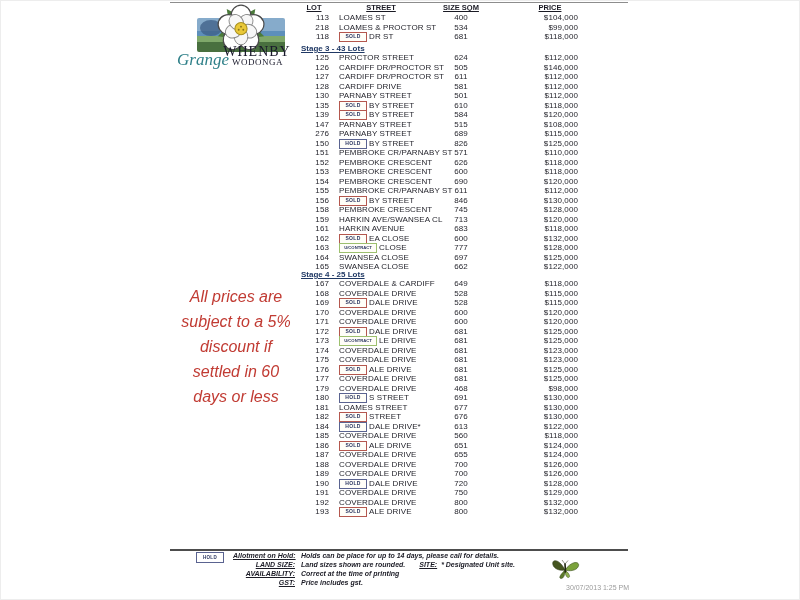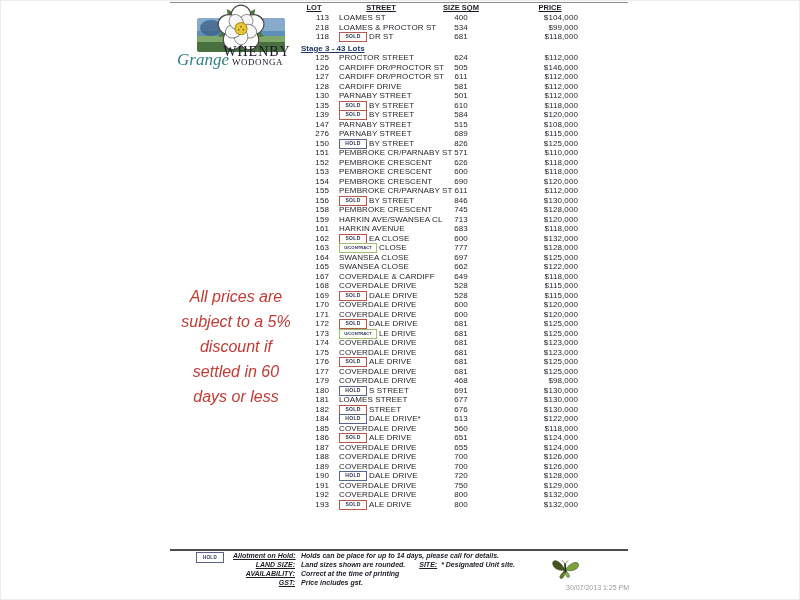--- a/index.html
+++ b/index.html
@@ -385,20 +385,21 @@
         <div class="c-price">$125,000</div>
       </div>
       <div class="trow">
         <div class="c-lot">165</div>
         <div class="c-street">
           <span>SWANSEA CLOSE</span>
         </div>
         <div class="c-size">662</div>
         <div class="c-price">$122,000</div>
       </div>
+      <div class="section-title sec-gap-sm">Stage 4 - 25 Lots</div>
       <div class="trow">
         <div class="c-lot">167</div>
         <div class="c-street">
           <span>COVERDALE &amp; CARDIFF</span>
         </div>
         <div class="c-size">649</div>
         <div class="c-price">$118,000</div>
       </div>
       <div class="trow">
         <div class="c-lot">168</div>

